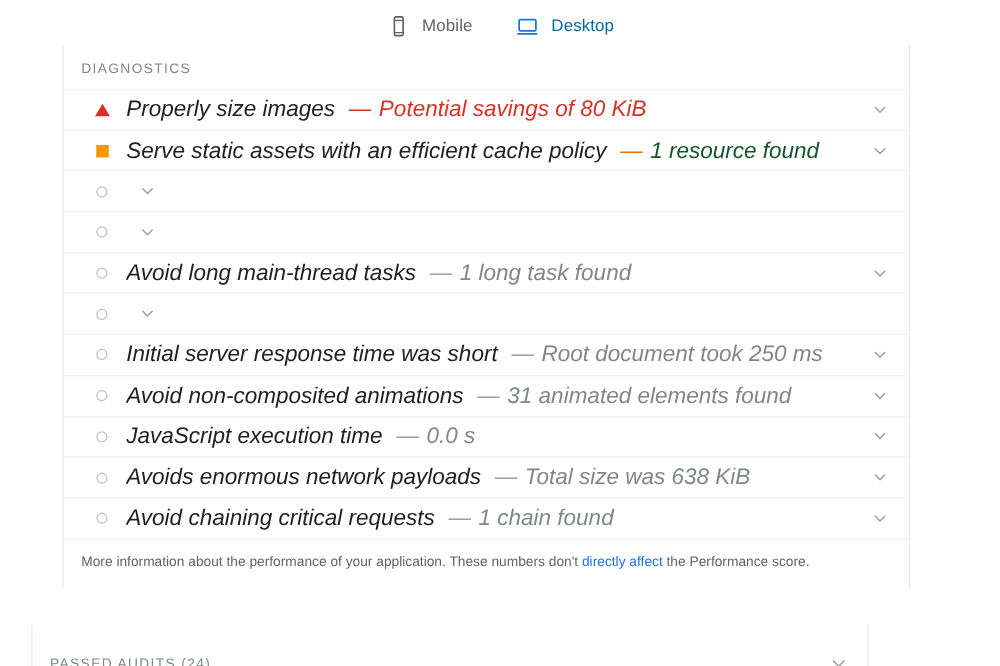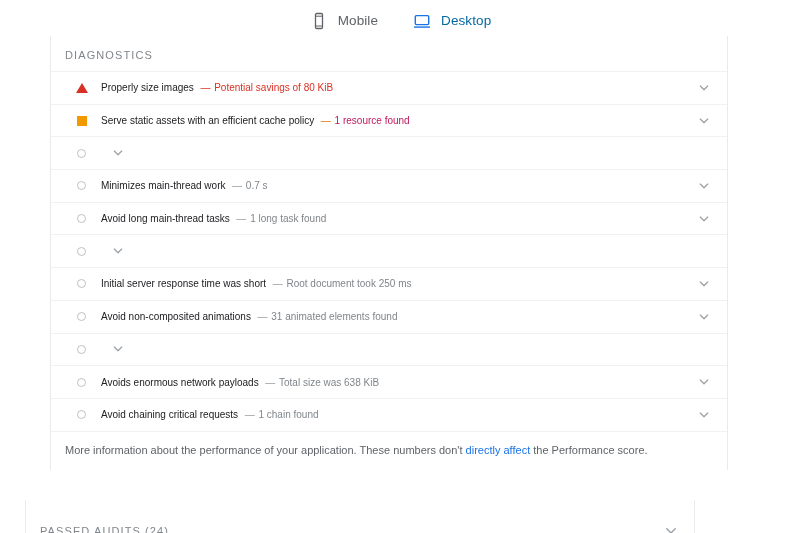--- a/index.html
+++ b/index.html
@@ -125,31 +125,32 @@
   
   .ic-info {
     width: 9px; height: 9px;
     border: 1.3px solid #bdc1c6;
     border-radius: 50%;
     box-sizing: border-box;
   }
 
   .audit-text {
     flex: 1 1 auto;
-    font-size: 10px;
+    font-size: 18px;
     line-height: 1.1;
     white-space: nowrap;
     overflow: hidden;
     text-overflow: ellipsis;
+    font-style: italic;
   }
   .audit-title { color: #202124; }
   .audit-sep { color: #9aa0a6; padding: 0 1px; }
   .audit-value { color: #80868b; }
   .audit-value.sev-fail { color: #d93025; }
-  .audit-value.sev-average { color: #be185d; }
+  .audit-value.sev-average { color: #14532d; }
   .audit-sep.sev-fail { color: #d93025; }
   .audit-sep.sev-average { color: #e8710a; }
 
   .chev {
     flex: 0 0 auto;
     width: 18px;
     height: 18px;
     margin-left: 8px;
     display: flex;
     align-items: center;
@@ -261,21 +262,20 @@
         <span class="chev">
           <svg width="16" height="16" viewBox="0 0 18 18" fill="none">
             <path d="M4.8 6.8 L9 11 L13.2 6.8" stroke="#9aa0a6" stroke-width="1.4" stroke-linecap="round" stroke-linejoin="round"></path>
           </svg>
         </span>
       </div>
       <div class="audit-row">
         <span class="audit-icon">
           <span class="ic-info"></span>
         </span>
-        <span class="audit-text"><span class="audit-title">Minimizes main-thread work</span>&nbsp;&nbsp;<span class="audit-sep">—</span>&nbsp;<span class="audit-value">0.7 s</span></span>
         <span class="chev">
           <svg width="16" height="16" viewBox="0 0 18 18" fill="none">
             <path d="M4.8 6.8 L9 11 L13.2 6.8" stroke="#9aa0a6" stroke-width="1.4" stroke-linecap="round" stroke-linejoin="round"></path>
           </svg>
         </span>
       </div>
       <div class="audit-row">
         <span class="audit-icon">
           <span class="ic-info"></span>
         </span>
@@ -315,20 +315,21 @@
         <span class="chev">
           <svg width="16" height="16" viewBox="0 0 18 18" fill="none">
             <path d="M4.8 6.8 L9 11 L13.2 6.8" stroke="#9aa0a6" stroke-width="1.4" stroke-linecap="round" stroke-linejoin="round"></path>
           </svg>
         </span>
       </div>
       <div class="audit-row">
         <span class="audit-icon">
           <span class="ic-info"></span>
         </span>
+        <span class="audit-text"><span class="audit-title">JavaScript execution time</span>&nbsp;&nbsp;<span class="audit-sep">—</span>&nbsp;<span class="audit-value">0.0 s</span></span>
         <span class="chev">
           <svg width="16" height="16" viewBox="0 0 18 18" fill="none">
             <path d="M4.8 6.8 L9 11 L13.2 6.8" stroke="#9aa0a6" stroke-width="1.4" stroke-linecap="round" stroke-linejoin="round"></path>
           </svg>
         </span>
       </div>
       <div class="audit-row">
         <span class="audit-icon">
           <span class="ic-info"></span>
         </span>

